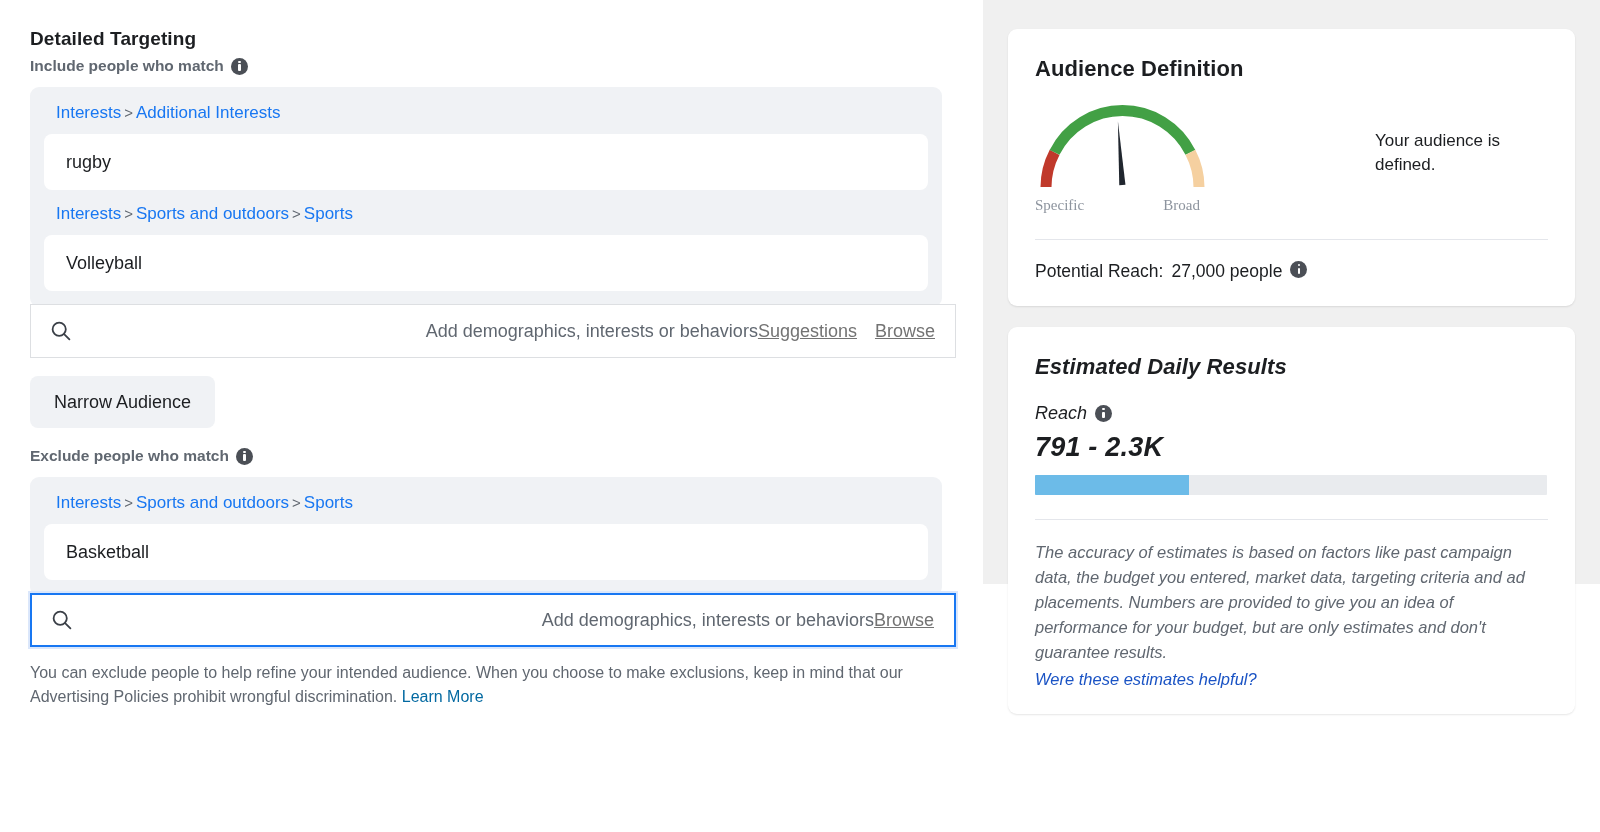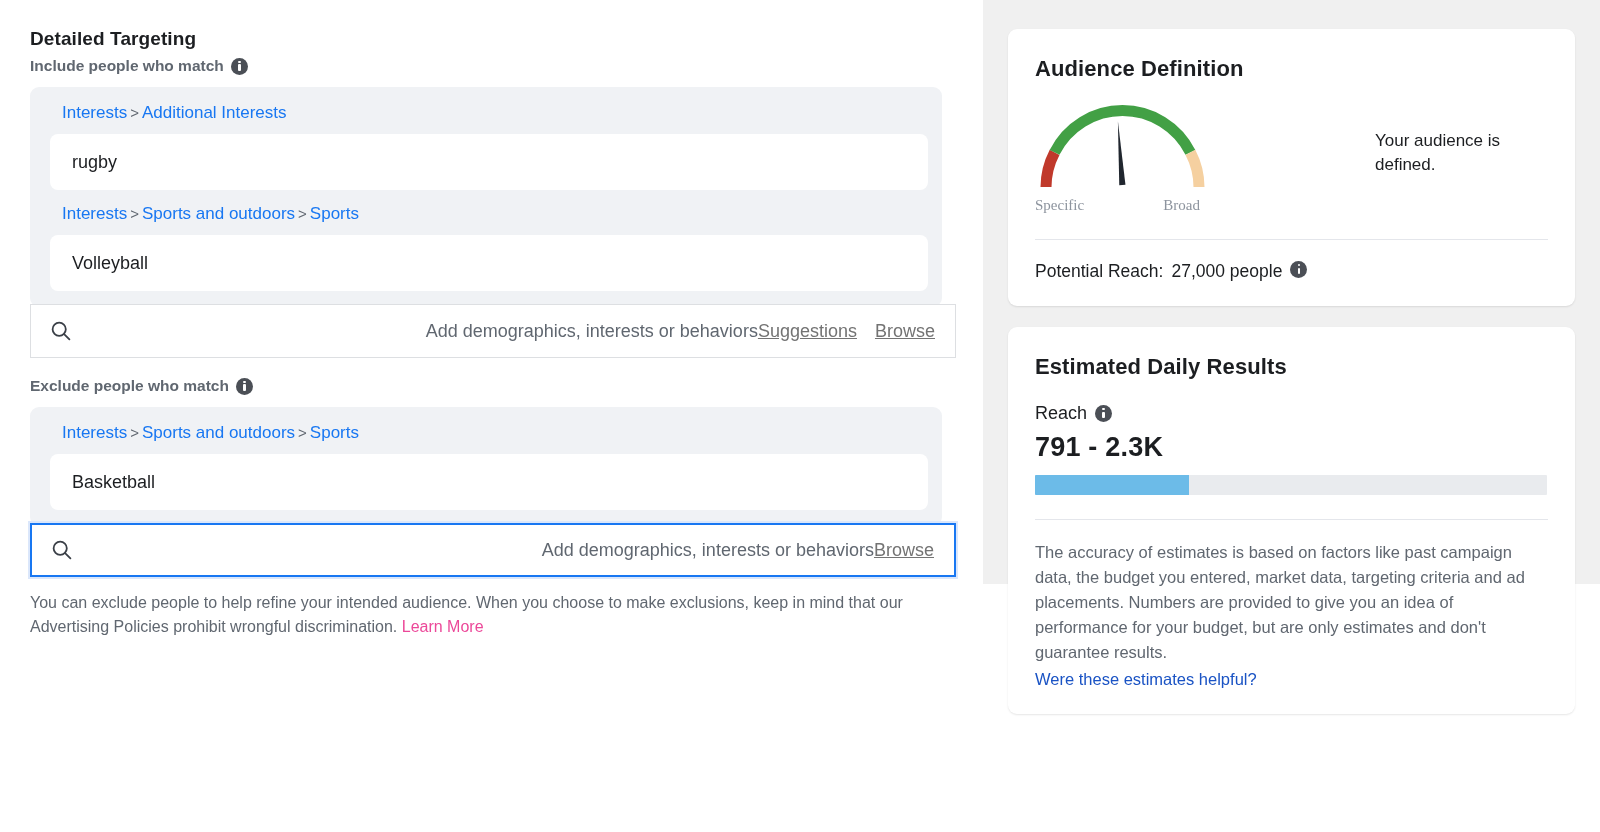--- a/index.html
+++ b/index.html
@@ -38,21 +38,21 @@
     border-radius:50%;background:#fff;
   }
   .info-icon::after{
     content:"";position:absolute;left:7.4px;top:6.9px;width:2.4px;height:6.6px;
     border-radius:1px;background:#fff;
   }
 
   
   .group{
     background:#f0f2f5;border-radius:9px;
-    padding:14px 14px 16px 20px;
+    padding:14px 14px 16px 14px;
     box-sizing:border-box;
     width:912px;
   }
   .crumb{
     font-size:17px;line-height:24px;color:#1877f2;
     padding:0 0 0 12px;margin:0 0 9px 0;white-space:nowrap;
   }
   .crumb .sep{color:#606770;font-size:15px;padding:0 3px;}
   .crumb a{color:#1877f2;text-decoration:none;}
   .token{
@@ -91,21 +91,21 @@
     height:52px;padding:0 24px;box-sizing:border-box;
     font-size:18px;color:#1c1e21;
     font-family:"Liberation Sans", sans-serif;
     cursor:pointer;
   }
 
   .disclaimer{
     font-size:16px;line-height:24px;color:#606770;
     width:915px;margin-top:14px;
   }
-  .disclaimer a{color:#ec4899;text-decoration:none;}
+  .disclaimer a{color:#0369a1;text-decoration:none;}
 
   
   .right{
     position:absolute;left:983px;top:0;width:617px;height:584px;
     background:#f0f0f0;
     box-sizing:border-box;
     padding:29px 25px 0 25px;
   }
   .card{
     background:#ffffff;border-radius:9px;
@@ -135,21 +135,21 @@
   .card-divider{
     height:1px;background:#e4e6eb;margin:25px 0 0 0;
   }
   .reach-line{
     display:flex;align-items:flex-start;gap:8px;
     font-size:17.5px;color:#1c1e21;
     padding:21px 0 24px 0;
   }
 
   
-  .card-results{margin-top:21px;}
+  .card-results{margin-top:21px;font-style:italic;}
   .results-top{padding:26px 27px 0 27px;}
   .metric-label{
     display:flex;align-items:center;gap:8px;
     font-size:18px;color:#1c1e21;margin-top:22px;
   }
   .metric-value{
     font-size:27px;font-weight:bold;color:#1c1e21;
     line-height:34px;margin-top:6px;letter-spacing:.2px;
   }
   .bar-track{
@@ -200,20 +200,23 @@
         <circle cx="10.2" cy="10.2" r="6.6" fill="none" stroke="#3a3f47" stroke-width="1.8"></circle>
         <line x1="15.1" y1="15.1" x2="20.4" y2="20.4" stroke="#3a3f47" stroke-width="1.8" stroke-linecap="round"></line>
       </svg>
       <div class="search-placeholder">Add demographics, interests or behaviors</div>
       <div class="search-actions">
         <span class="search-action">Suggestions</span>
         <span class="search-action">Browse</span>
       </div>
     </div>
 
+    <div style="margin-top:18px;">
+      <button class="narrow-btn">Narrow Audience</button>
+    </div>
 
     <div class="sub-label" style="margin-top:17px;">
       <span>Exclude people who match</span>
       <span class="info-icon"></span>
     </div>
 
     <div class="group" style="padding-bottom:16px;">
       <div class="crumb">
         <a href="#">Interests</a><span class="sep">&gt;</span><a href="#">Sports and outdoors</a><span class="sep">&gt;</span><a href="#">Sports</a>
       </div>

